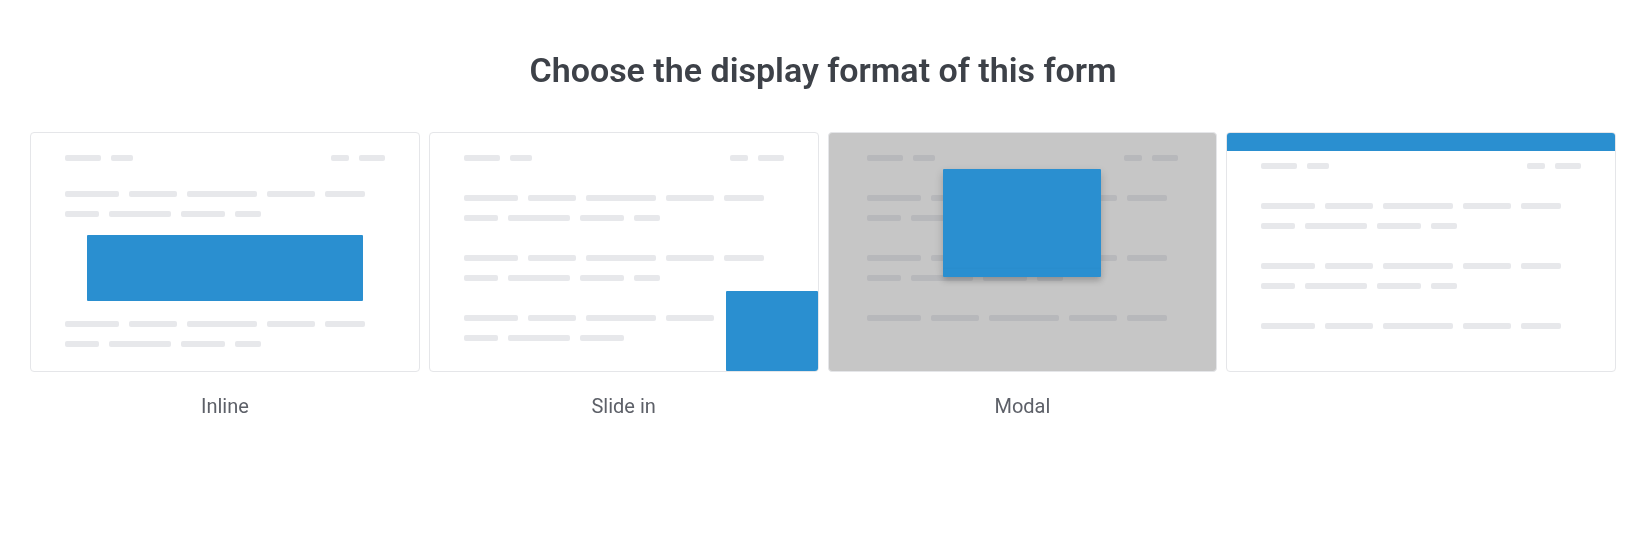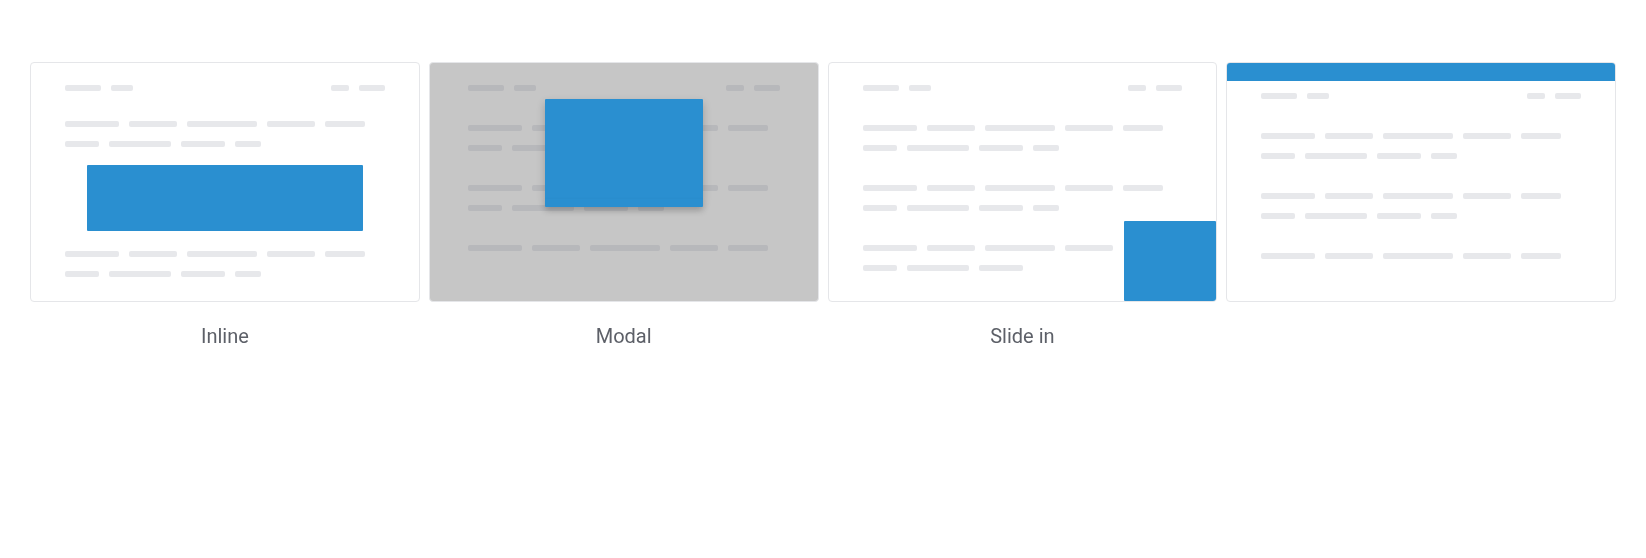--- a/index.html
+++ b/index.html
@@ -142,20 +142,21 @@
       background: #2a8fd0;
     }
     .stickybar-card .card-inner {
       margin-top: 30px; 
     }
   </style>
 </head>
 <body>
 
 <div class="container">
+  <h1 class="heading">Choose the display format of this form</h1>
 
   <div class="options">
 
     <div class="option">
       <div class="card">
         <div class="card-inner">
           <div class="row justify-between">
             <div style="display:flex; gap:10px;">
               <div class="seg" style="width:36px;"></div>
               <div class="seg" style="width:22px;"></div>
@@ -189,20 +190,79 @@
             </div>
           <div class="row">
               <div class="seg" style="width:34px;"></div>
               <div class="seg" style="width:62px;"></div>
               <div class="seg" style="width:44px;"></div>
               <div class="seg" style="width:26px;"></div>
             </div>
         </div>
       </div>
       <div class="opt-label">Inline</div>
+    </div>
+
+    <div class="option">
+      <div class="card">
+        <div class="card-inner">
+          <div class="row justify-between">
+            <div style="display:flex; gap:10px;">
+              <div class="seg" style="width:36px;"></div>
+              <div class="seg" style="width:22px;"></div>
+            </div>
+            <div style="display:flex; gap:10px;">
+              <div class="seg" style="width:18px;"></div>
+              <div class="seg" style="width:26px;"></div>
+            </div>
+          </div>
+          <div class="spacer-md"></div>
+          <div class="row">
+              <div class="seg" style="width:54px;"></div>
+              <div class="seg" style="width:48px;"></div>
+              <div class="seg" style="width:70px;"></div>
+              <div class="seg" style="width:48px;"></div>
+              <div class="seg" style="width:40px;"></div>
+            </div>
+          <div class="row">
+              <div class="seg" style="width:34px;"></div>
+              <div class="seg" style="width:62px;"></div>
+              <div class="seg" style="width:44px;"></div>
+              <div class="seg" style="width:26px;"></div>
+            </div>
+          <div class="spacer-md"></div>
+          <div class="row">
+              <div class="seg" style="width:54px;"></div>
+              <div class="seg" style="width:48px;"></div>
+              <div class="seg" style="width:70px;"></div>
+              <div class="seg" style="width:48px;"></div>
+              <div class="seg" style="width:40px;"></div>
+            </div>
+          <div class="row">
+              <div class="seg" style="width:34px;"></div>
+              <div class="seg" style="width:62px;"></div>
+              <div class="seg" style="width:44px;"></div>
+              <div class="seg" style="width:26px;"></div>
+            </div>
+          <div class="spacer-md"></div>
+          <div class="row">
+              <div class="seg" style="width:54px;"></div>
+              <div class="seg" style="width:48px;"></div>
+              <div class="seg" style="width:70px;"></div>
+              <div class="seg" style="width:48px;"></div>
+            </div>
+          <div class="row">
+              <div class="seg" style="width:34px;"></div>
+              <div class="seg" style="width:62px;"></div>
+              <div class="seg" style="width:44px;"></div>
+            </div>
+        </div>
+        <div class="slidein-box"></div>
+      </div>
+      <div class="opt-label">Slide in</div>
     </div>
 
     <div class="option">
       <div class="card modal-card">
         <div class="card-inner">
           <div class="row justify-between">
             <div style="display:flex; gap:10px;">
               <div class="seg" style="width:36px;"></div>
               <div class="seg" style="width:22px;"></div>
             </div>
@@ -248,79 +308,20 @@
               <div class="seg" style="width:40px;"></div>
             </div>
         </div>
         <div class="modal-shadow"></div>
         <div class="modal-box"></div>
       </div>
       <div class="opt-label">Modal</div>
     </div>
 
     <div class="option">
-      <div class="card">
-        <div class="card-inner">
-          <div class="row justify-between">
-            <div style="display:flex; gap:10px;">
-              <div class="seg" style="width:36px;"></div>
-              <div class="seg" style="width:22px;"></div>
-            </div>
-            <div style="display:flex; gap:10px;">
-              <div class="seg" style="width:18px;"></div>
-              <div class="seg" style="width:26px;"></div>
-            </div>
-          </div>
-          <div class="spacer-md"></div>
-          <div class="row">
-              <div class="seg" style="width:54px;"></div>
-              <div class="seg" style="width:48px;"></div>
-              <div class="seg" style="width:70px;"></div>
-              <div class="seg" style="width:48px;"></div>
-              <div class="seg" style="width:40px;"></div>
-            </div>
-          <div class="row">
-              <div class="seg" style="width:34px;"></div>
-              <div class="seg" style="width:62px;"></div>
-              <div class="seg" style="width:44px;"></div>
-              <div class="seg" style="width:26px;"></div>
-            </div>
-          <div class="spacer-md"></div>
-          <div class="row">
-              <div class="seg" style="width:54px;"></div>
-              <div class="seg" style="width:48px;"></div>
-              <div class="seg" style="width:70px;"></div>
-              <div class="seg" style="width:48px;"></div>
-              <div class="seg" style="width:40px;"></div>
-            </div>
-          <div class="row">
-              <div class="seg" style="width:34px;"></div>
-              <div class="seg" style="width:62px;"></div>
-              <div class="seg" style="width:44px;"></div>
-              <div class="seg" style="width:26px;"></div>
-            </div>
-          <div class="spacer-md"></div>
-          <div class="row">
-              <div class="seg" style="width:54px;"></div>
-              <div class="seg" style="width:48px;"></div>
-              <div class="seg" style="width:70px;"></div>
-              <div class="seg" style="width:48px;"></div>
-            </div>
-          <div class="row">
-              <div class="seg" style="width:34px;"></div>
-              <div class="seg" style="width:62px;"></div>
-              <div class="seg" style="width:44px;"></div>
-            </div>
-        </div>
-        <div class="slidein-box"></div>
-      </div>
-      <div class="opt-label">Slide in</div>
-    </div>
-
-    <div class="option">
       <div class="card stickybar-card">
         <div class="sticky-bar"></div>
         <div class="card-inner">
           <div class="row justify-between">
             <div style="display:flex; gap:10px;">
               <div class="seg" style="width:36px;"></div>
               <div class="seg" style="width:22px;"></div>
             </div>
             <div style="display:flex; gap:10px;">
               <div class="seg" style="width:18px;"></div>

